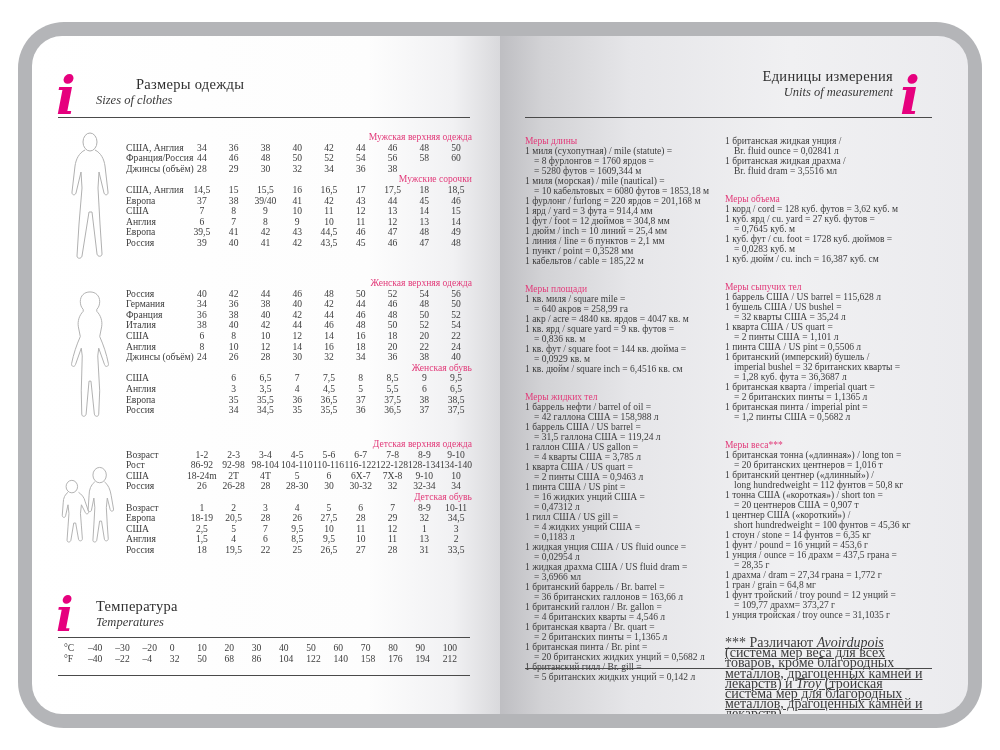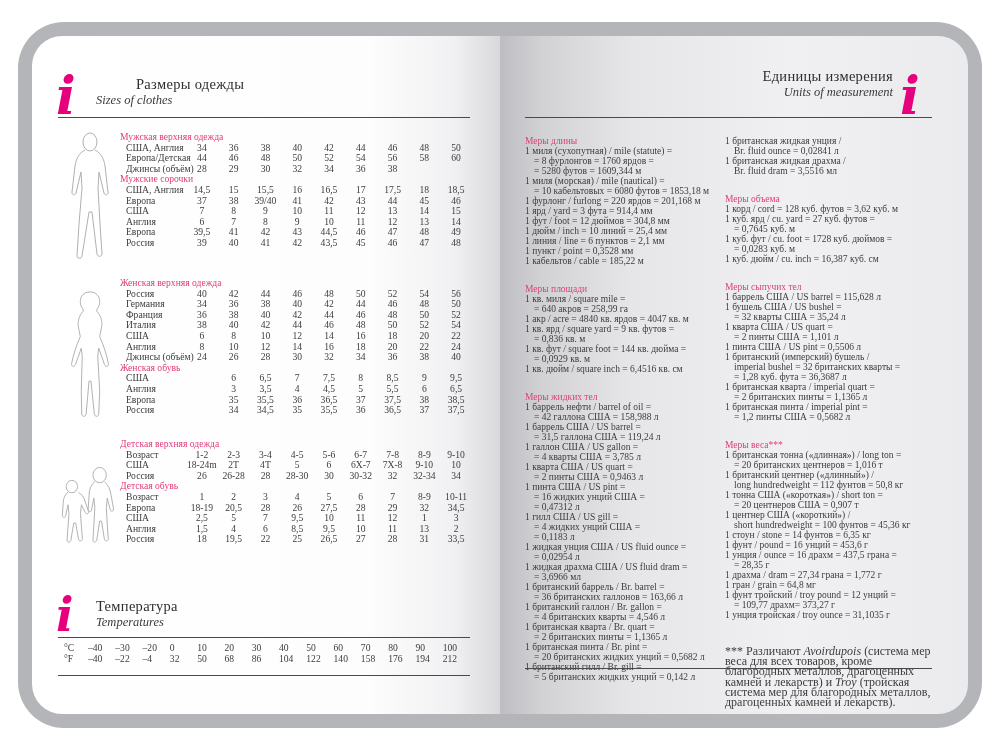--- a/index.html
+++ b/index.html
@@ -26,38 +26,38 @@
   }
   .hd-title{font-size:14.5px;letter-spacing:.3px;color:#2e2e2e;}
   .hd-sub{font-size:12.5px;font-style:italic;color:#3a3a3a;}
   .rule{position:absolute;height:1px;background:#4a4a4a;}
 
   
   .group{position:absolute;}
   .figure{position:absolute;}
   .figure path,.figure ellipse{fill:none;stroke:#b0b0b0;stroke-width:1;}
   .tables{position:absolute;left:62px;top:0;width:352px;}
-  .tbl-header{color:#e23b7a;font-size:9.6px;height:10.6px;line-height:10.6px;white-space:nowrap;}
+  .tbl-header{color:#e23b7a;font-size:9.6px;height:10.6px;line-height:10.6px;white-space:nowrap;text-align:right;}
   .trow{display:grid;grid-template-columns:66px repeat(9,1fr);height:10.6px;line-height:10.6px;font-size:9.6px;color:#3c3c3c;}
   .tlabel{white-space:nowrap;padding-left:6px;}
   .tval{text-align:center;white-space:nowrap;}
 
   
   .temp-grid{position:absolute;left:26px;top:606px;width:412px;}
   .temp-row{display:grid;grid-template-columns:30px repeat(14,1fr);height:11.2px;line-height:11.2px;font-size:9.6px;color:#3c3c3c;}
   .temp-row .tval{text-align:left;}
 
   
   .mcol{position:absolute;top:92px;font-size:9.5px;color:#3c3c3c;}
   .msection{margin-top:18px;}
   .msection:first-child{margin-top:8px;}
   .mheader{color:#e23b7a;height:10px;line-height:10px;white-space:nowrap;}
   .mline{height:10px;line-height:10px;white-space:nowrap;}
   .mline.cont{padding-left:9px;}
-  .footnote{margin-top:26px;width:206px;font-size:12px;line-height:10.2px;color:#3c3c3c;}
+  .footnote{margin-top:18px;width:206px;font-size:14px;line-height:10.2px;color:#3c3c3c;text-decoration:underline;}
   .footnote i{font-style:italic;}
 </style>
 </head>
 <body>
 
 <div class="cover">
   <div class="pages">
 
     <div class="page left">
       <div class="info-i" style="left:24px;top:34px;font-size:52px;">i</div>
@@ -78,21 +78,21 @@
               <span class="tval">36</span>
               <span class="tval">38</span>
               <span class="tval">40</span>
               <span class="tval">42</span>
               <span class="tval">44</span>
               <span class="tval">46</span>
               <span class="tval">48</span>
               <span class="tval">50</span>
             </div>
             <div class="trow">
-              <span class="tlabel">Европа/Детская</span>
+              <span class="tlabel">Франция/Россия</span>
               <span class="tval">44</span>
               <span class="tval">46</span>
               <span class="tval">48</span>
               <span class="tval">50</span>
               <span class="tval">52</span>
               <span class="tval">54</span>
               <span class="tval">56</span>
               <span class="tval">58</span>
               <span class="tval">60</span>
             </div>
@@ -339,20 +339,32 @@
               <span class="tlabel">Возраст</span>
               <span class="tval">1-2</span>
               <span class="tval">2-3</span>
               <span class="tval">3-4</span>
               <span class="tval">4-5</span>
               <span class="tval">5-6</span>
               <span class="tval">6-7</span>
               <span class="tval">7-8</span>
               <span class="tval">8-9</span>
               <span class="tval">9-10</span>
+            </div>
+            <div class="trow">
+              <span class="tlabel">Рост</span>
+              <span class="tval">86-92</span>
+              <span class="tval">92-98</span>
+              <span class="tval">98-104</span>
+              <span class="tval">104-110</span>
+              <span class="tval">110-116</span>
+              <span class="tval">116-122</span>
+              <span class="tval">122-128</span>
+              <span class="tval">128-134</span>
+              <span class="tval">134-140</span>
             </div>
             <div class="trow">
               <span class="tlabel">США</span>
               <span class="tval">18-24m</span>
               <span class="tval">2T</span>
               <span class="tval">4T</span>
               <span class="tval">5</span>
               <span class="tval">6</span>
               <span class="tval">6X-7</span>
               <span class="tval">7X-8</span>

